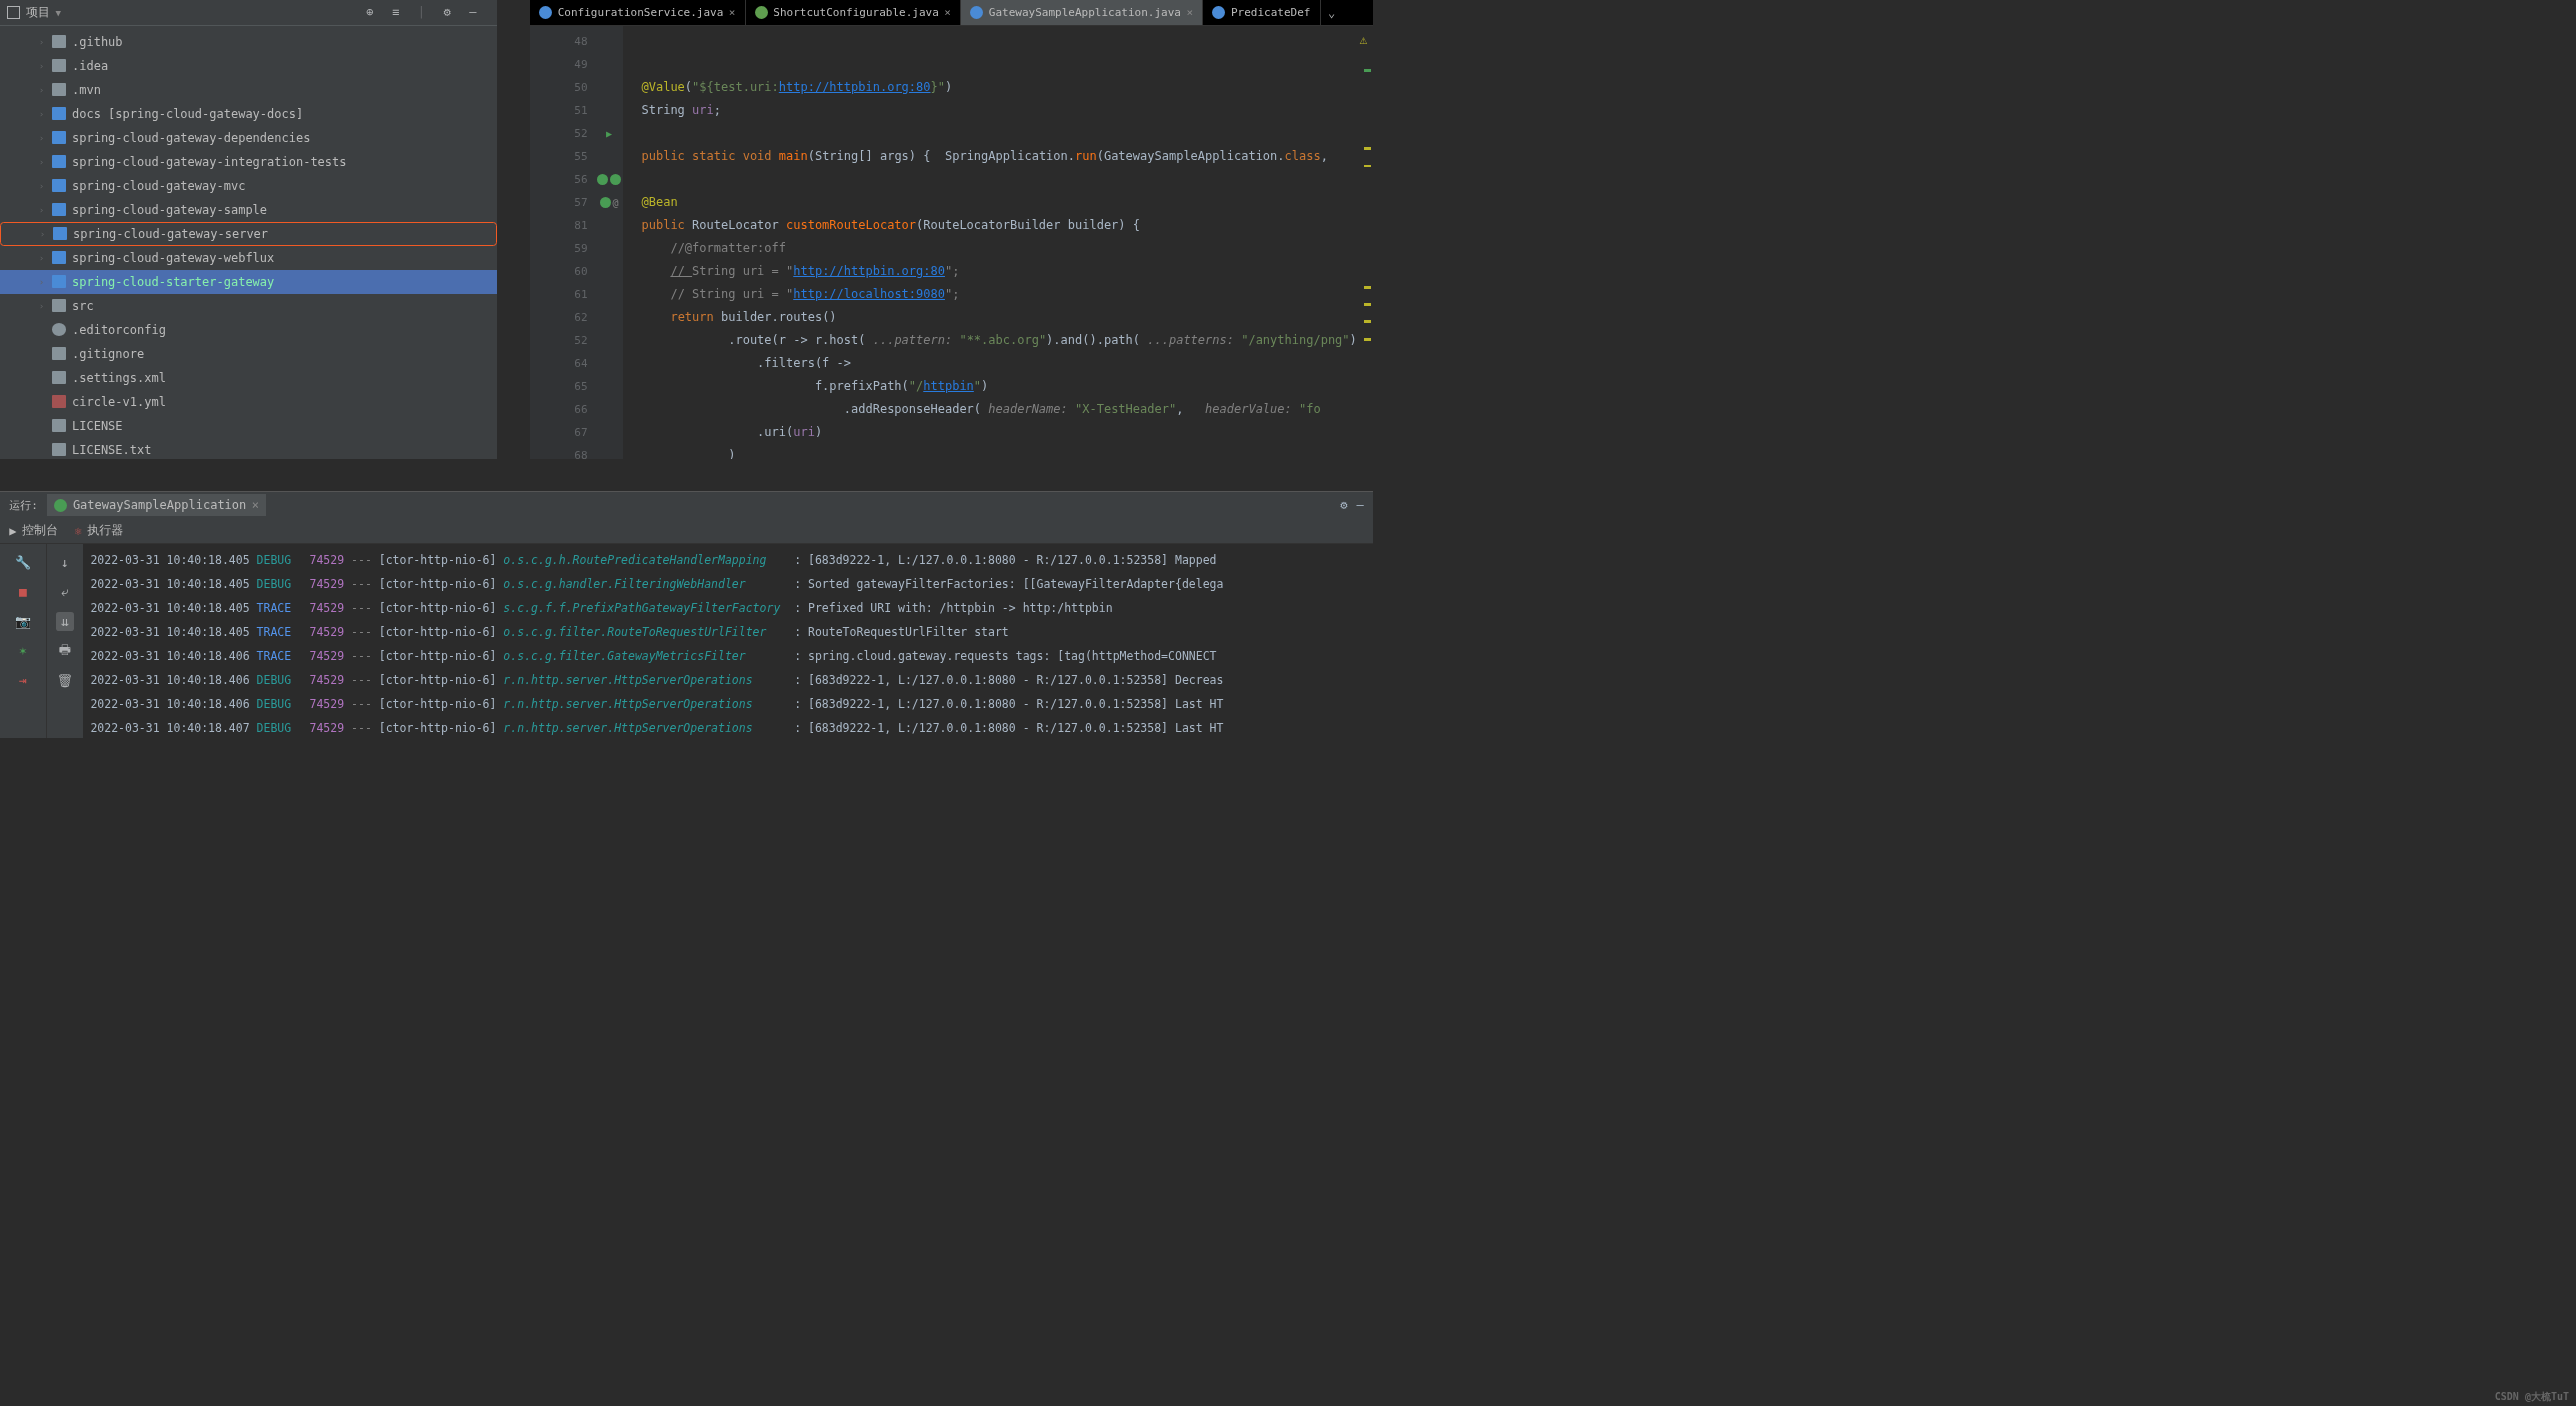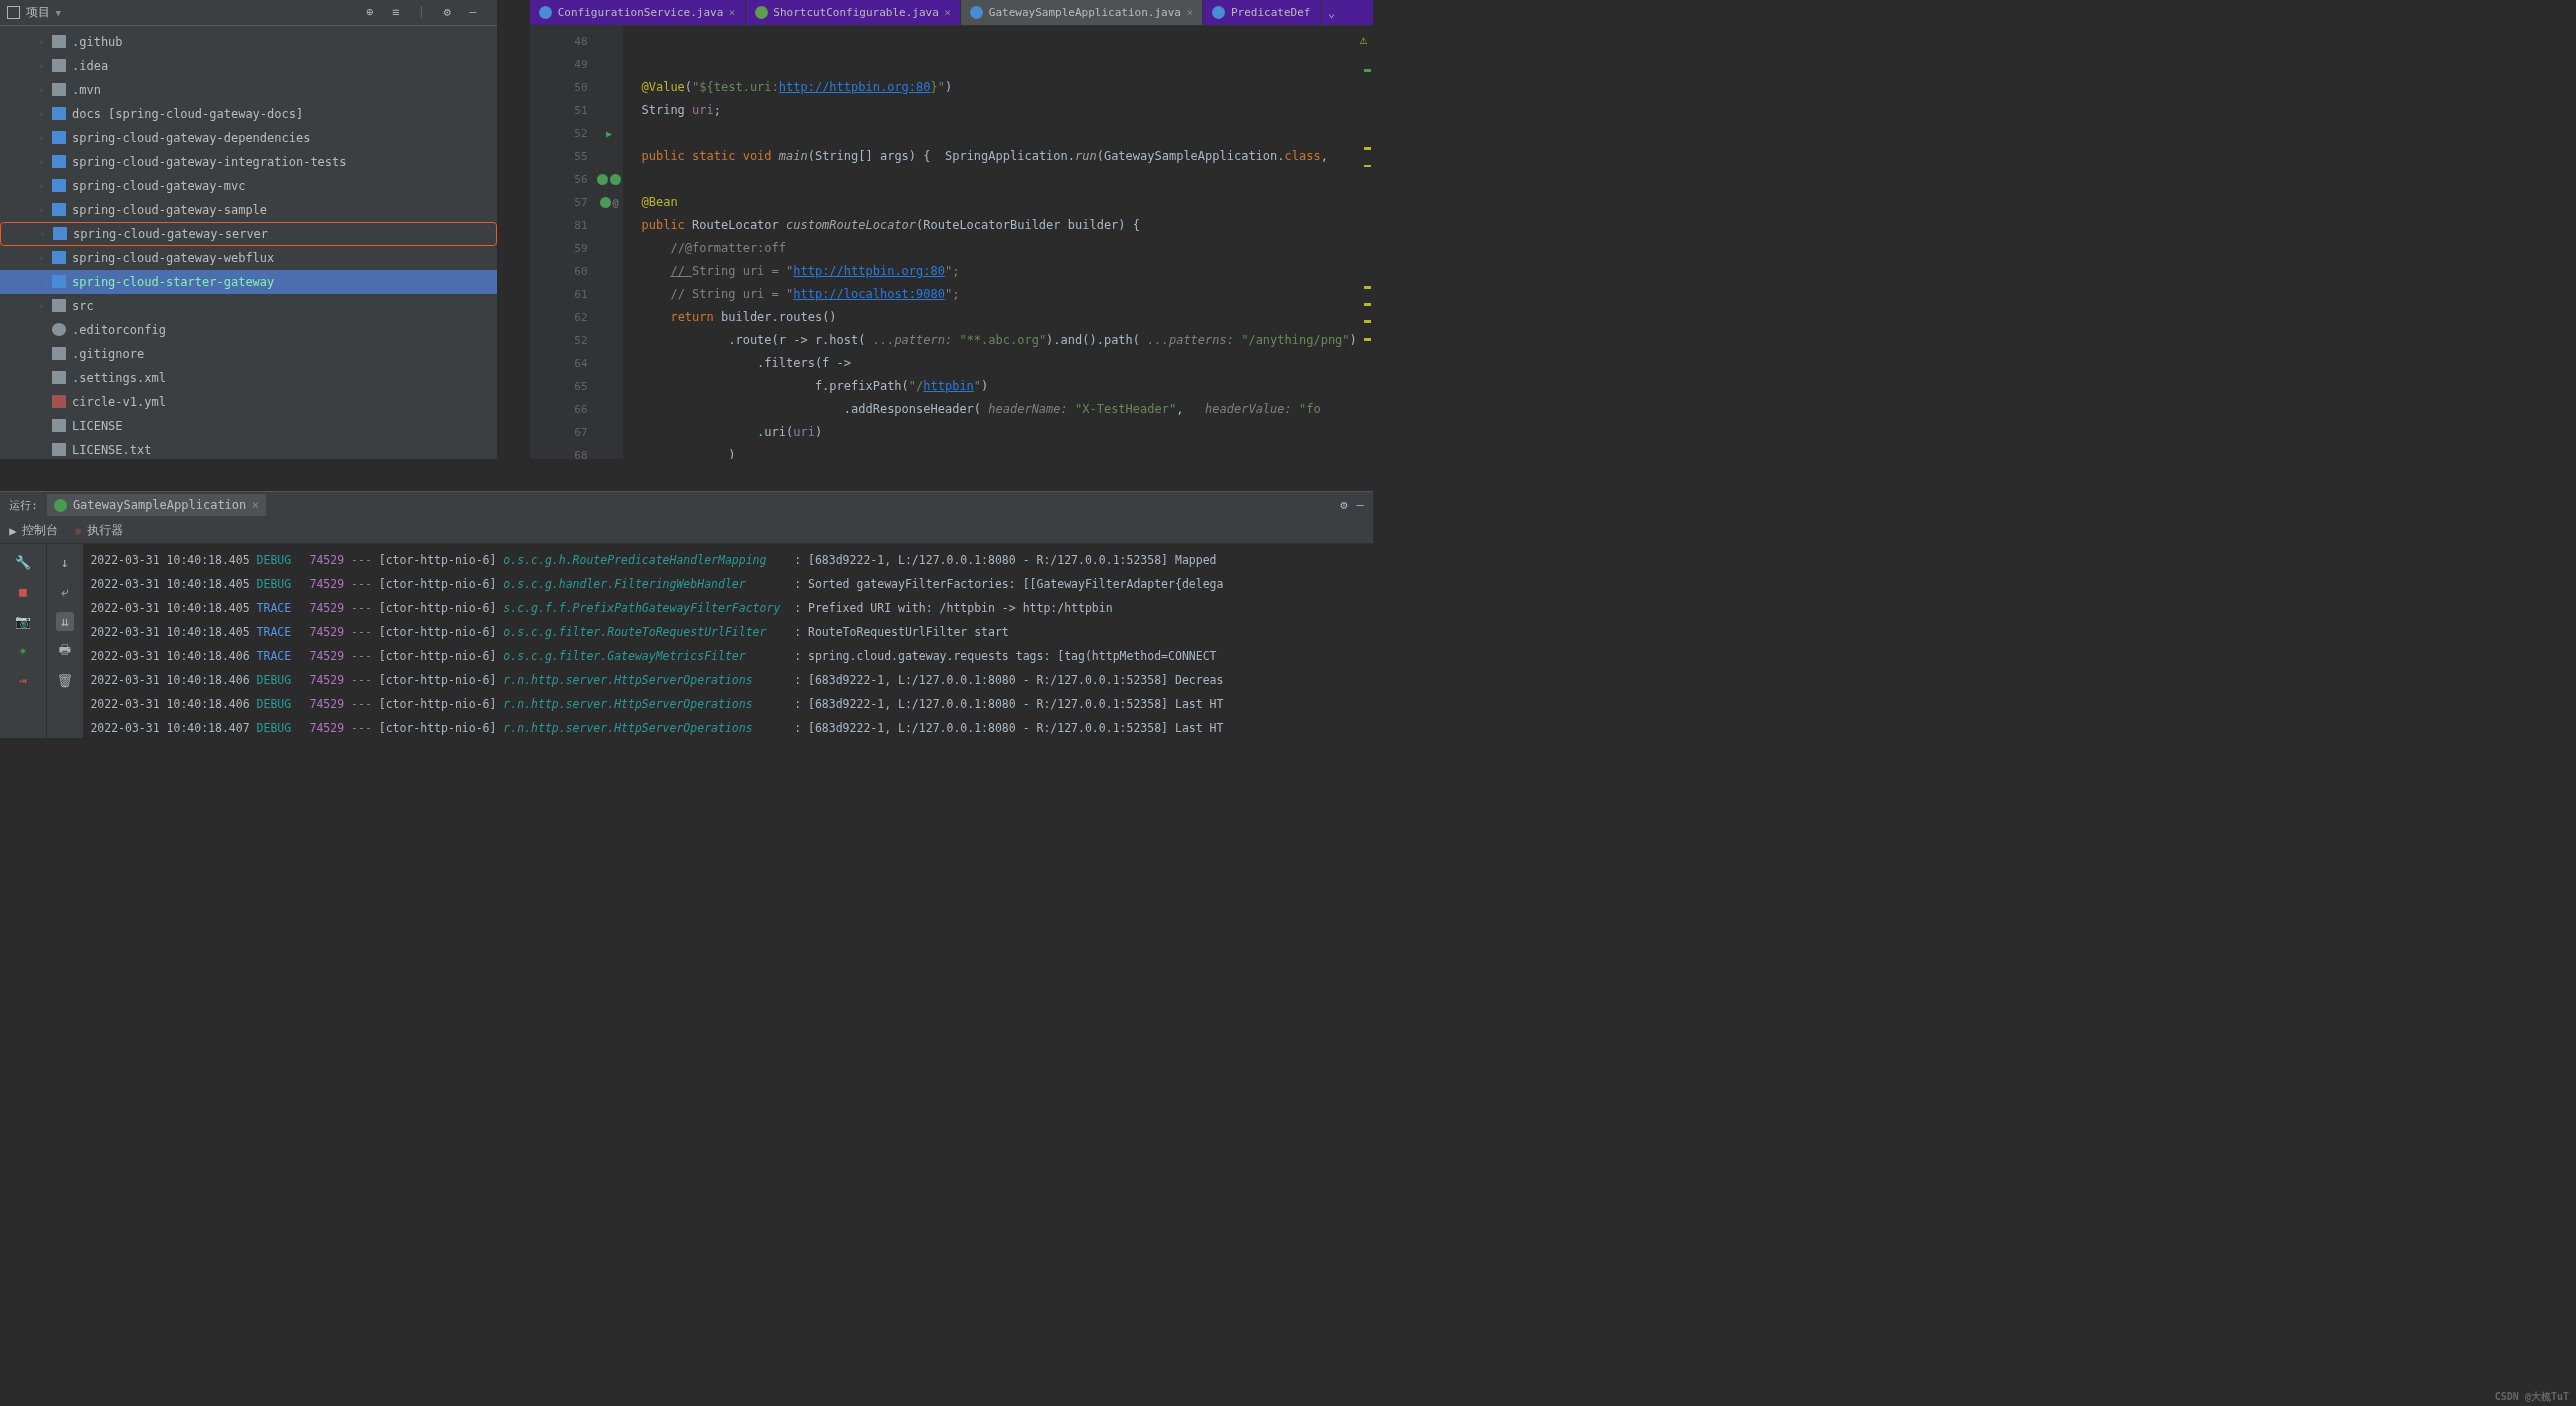--- a/index.html
+++ b/index.html
@@ -25,42 +25,42 @@
 .fold-icon.file { background:#87939a; border-radius:0.9px; }
 .fold-icon.gear { background:#87939a; border-radius:50%; }
 .fold-icon.yml { background:#a35252; border-radius:0.9px; }
 .tree-item .name { color:#bbbbbb; }
 .tree-item.selected { background:#4b6eaf; }
 .tree-item.selected .name { color:#86efac; }
 .tree-item.highlight { border:1.8px solid #f25a24; border-radius:3.7px; }
 
 
 .editor { flex:1; display:flex; flex-direction:column; background:#2b2b2b; min-width:0; }
-.tabs { height:26px; display:flex; align-items:stretch; background:#4c1d95; border-bottom:0.9px solid #323232; }
+.tabs { height:26px; display:flex; align-items:stretch; background:#000000; border-bottom:0.9px solid #323232; }
 .tab { display:flex; align-items:center; gap:5.5px; padding:0 9.2px; border-right:0.9px solid #323232; cursor:pointer; color:#bbbbbb; font-size:11px; }
 .tab.active { background:#4e5254; }
 .tab .tab-icon { width:13px; height:13px; border-radius:50%; }
 .tab .tab-icon.c { background:#4a8bd6; }
 .tab .tab-icon.i { background:#5f9e4f; }
 .tab .close { color:#888; font-size:11px; }
 .tab-chev { display:flex; align-items:center; padding:0 7.4px; color:#afb1b3; cursor:pointer; }
 
 .code-area { flex:1; display:flex; overflow:hidden; position:relative;justify-content:center; }
 .gutter { width:65px; background:#313335; text-align:right; padding:3.7px 7.4px 3.7px 0; color:#606366; font-size:11px; line-height:23px; }
 .gutter-icons { width:28px; background:#313335; padding-top:3.7px; }
 .gutter-icons div { height:23px; display:flex; align-items:center; justify-content:center; gap:1.8px; }
 .run-icon { color:#499c54; font-size:10px; }
 .bean-icon { width:11px; height:11px; background:#499c54; border-radius:50%; }
 .code { flex:1; padding:3.7px 0 3.7px 18.5px; font-size:12px; line-height:23px; white-space:pre; overflow-x:auto; }
 .c-ann { color:#bbb529; }
 .c-str { color:#6a8759; }
 .c-kw { color:#cc7832; }
 .c-type { color:#a9b7c6; }
 .c-id { color:#9876aa; }
-.c-meth { color:#a3a3a3; font-style:italic; }
+.c-meth { color:#f97316; }
 .c-link { color:#287bde; text-decoration:underline; }
 .c-cmt { color:#808080; }
 .c-param { color:#808080; font-style:italic; }
 .warn-tri { position:absolute; top:5.5px; right:5.5px; color:#bbb529; font-size:13px; }
 .marks { position:absolute; right:0; top:0; width:11px; height:100%; }
 .marks div { position:absolute; right:1.8px; width:7.4px; height:2.8px; }
 
 
 .bottom { height:247px; background:#2b2b2b; display:flex; flex-direction:column; border-top:0.9px solid #555;margin-top:32px; }
 .run-header { height:26px; display:flex; align-items:center; background:#3c3f41; padding:0 9.2px; gap:9.2px; }

